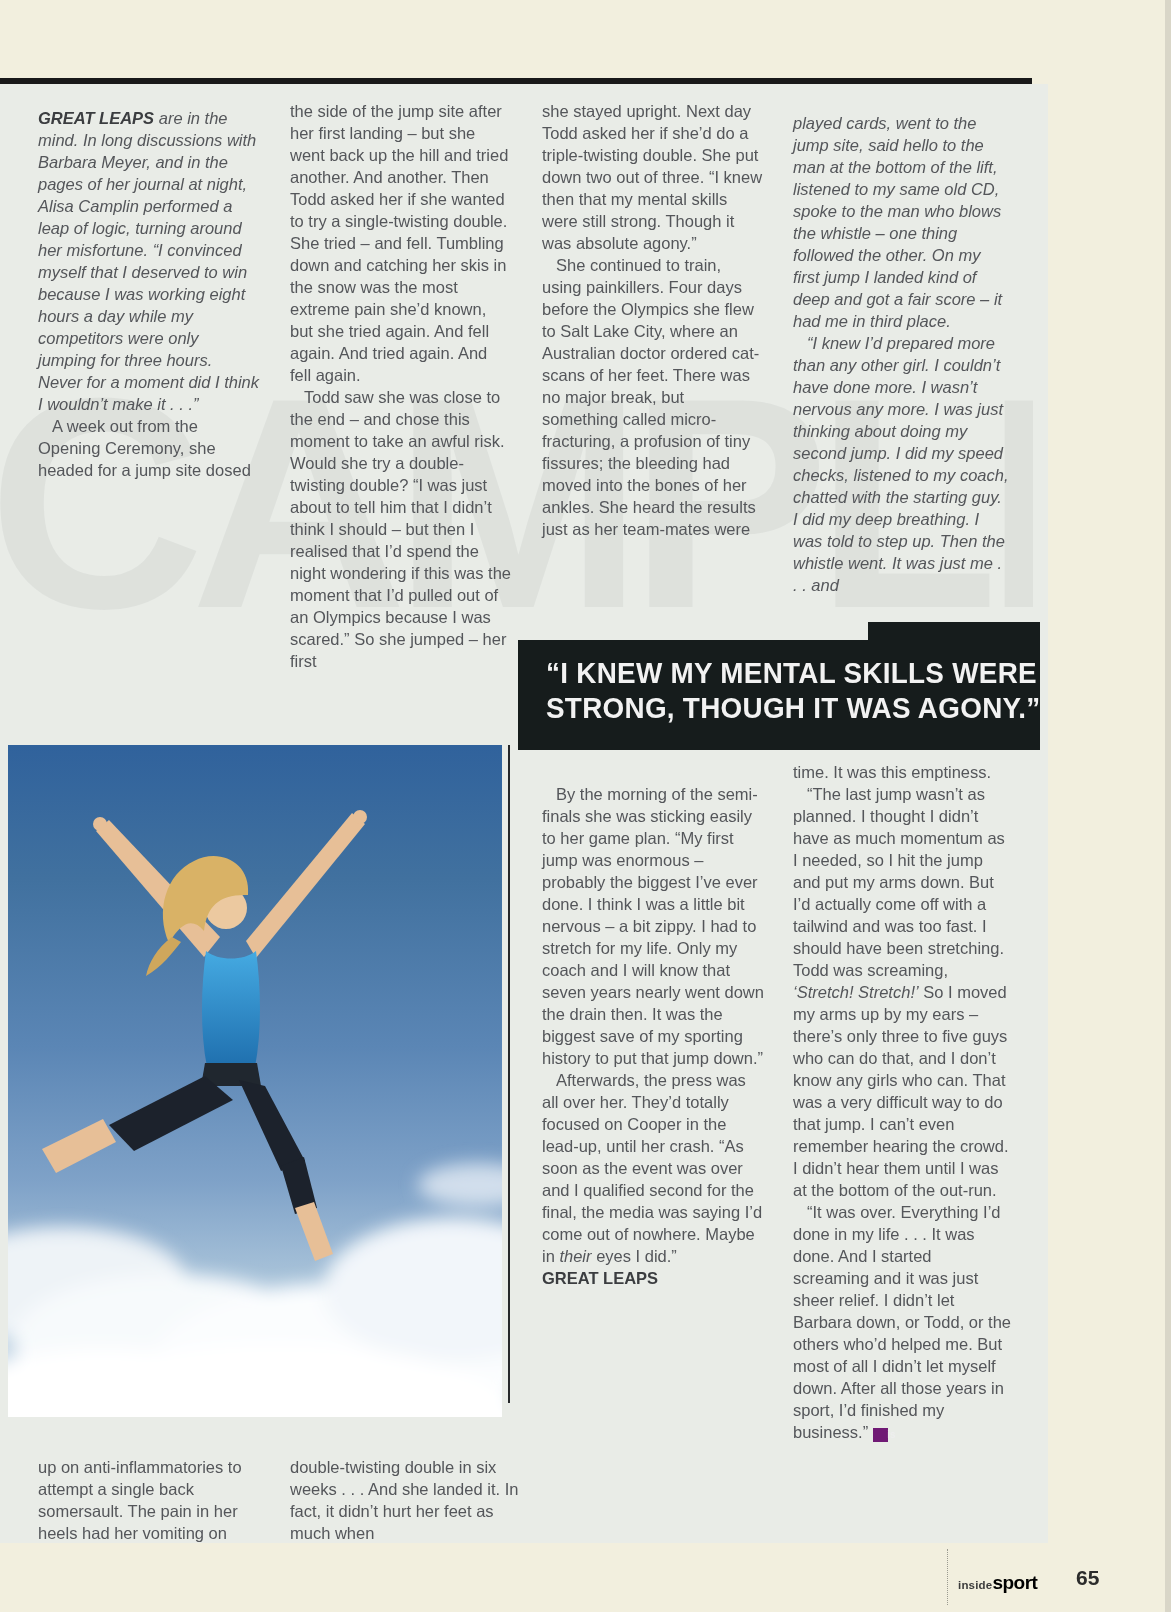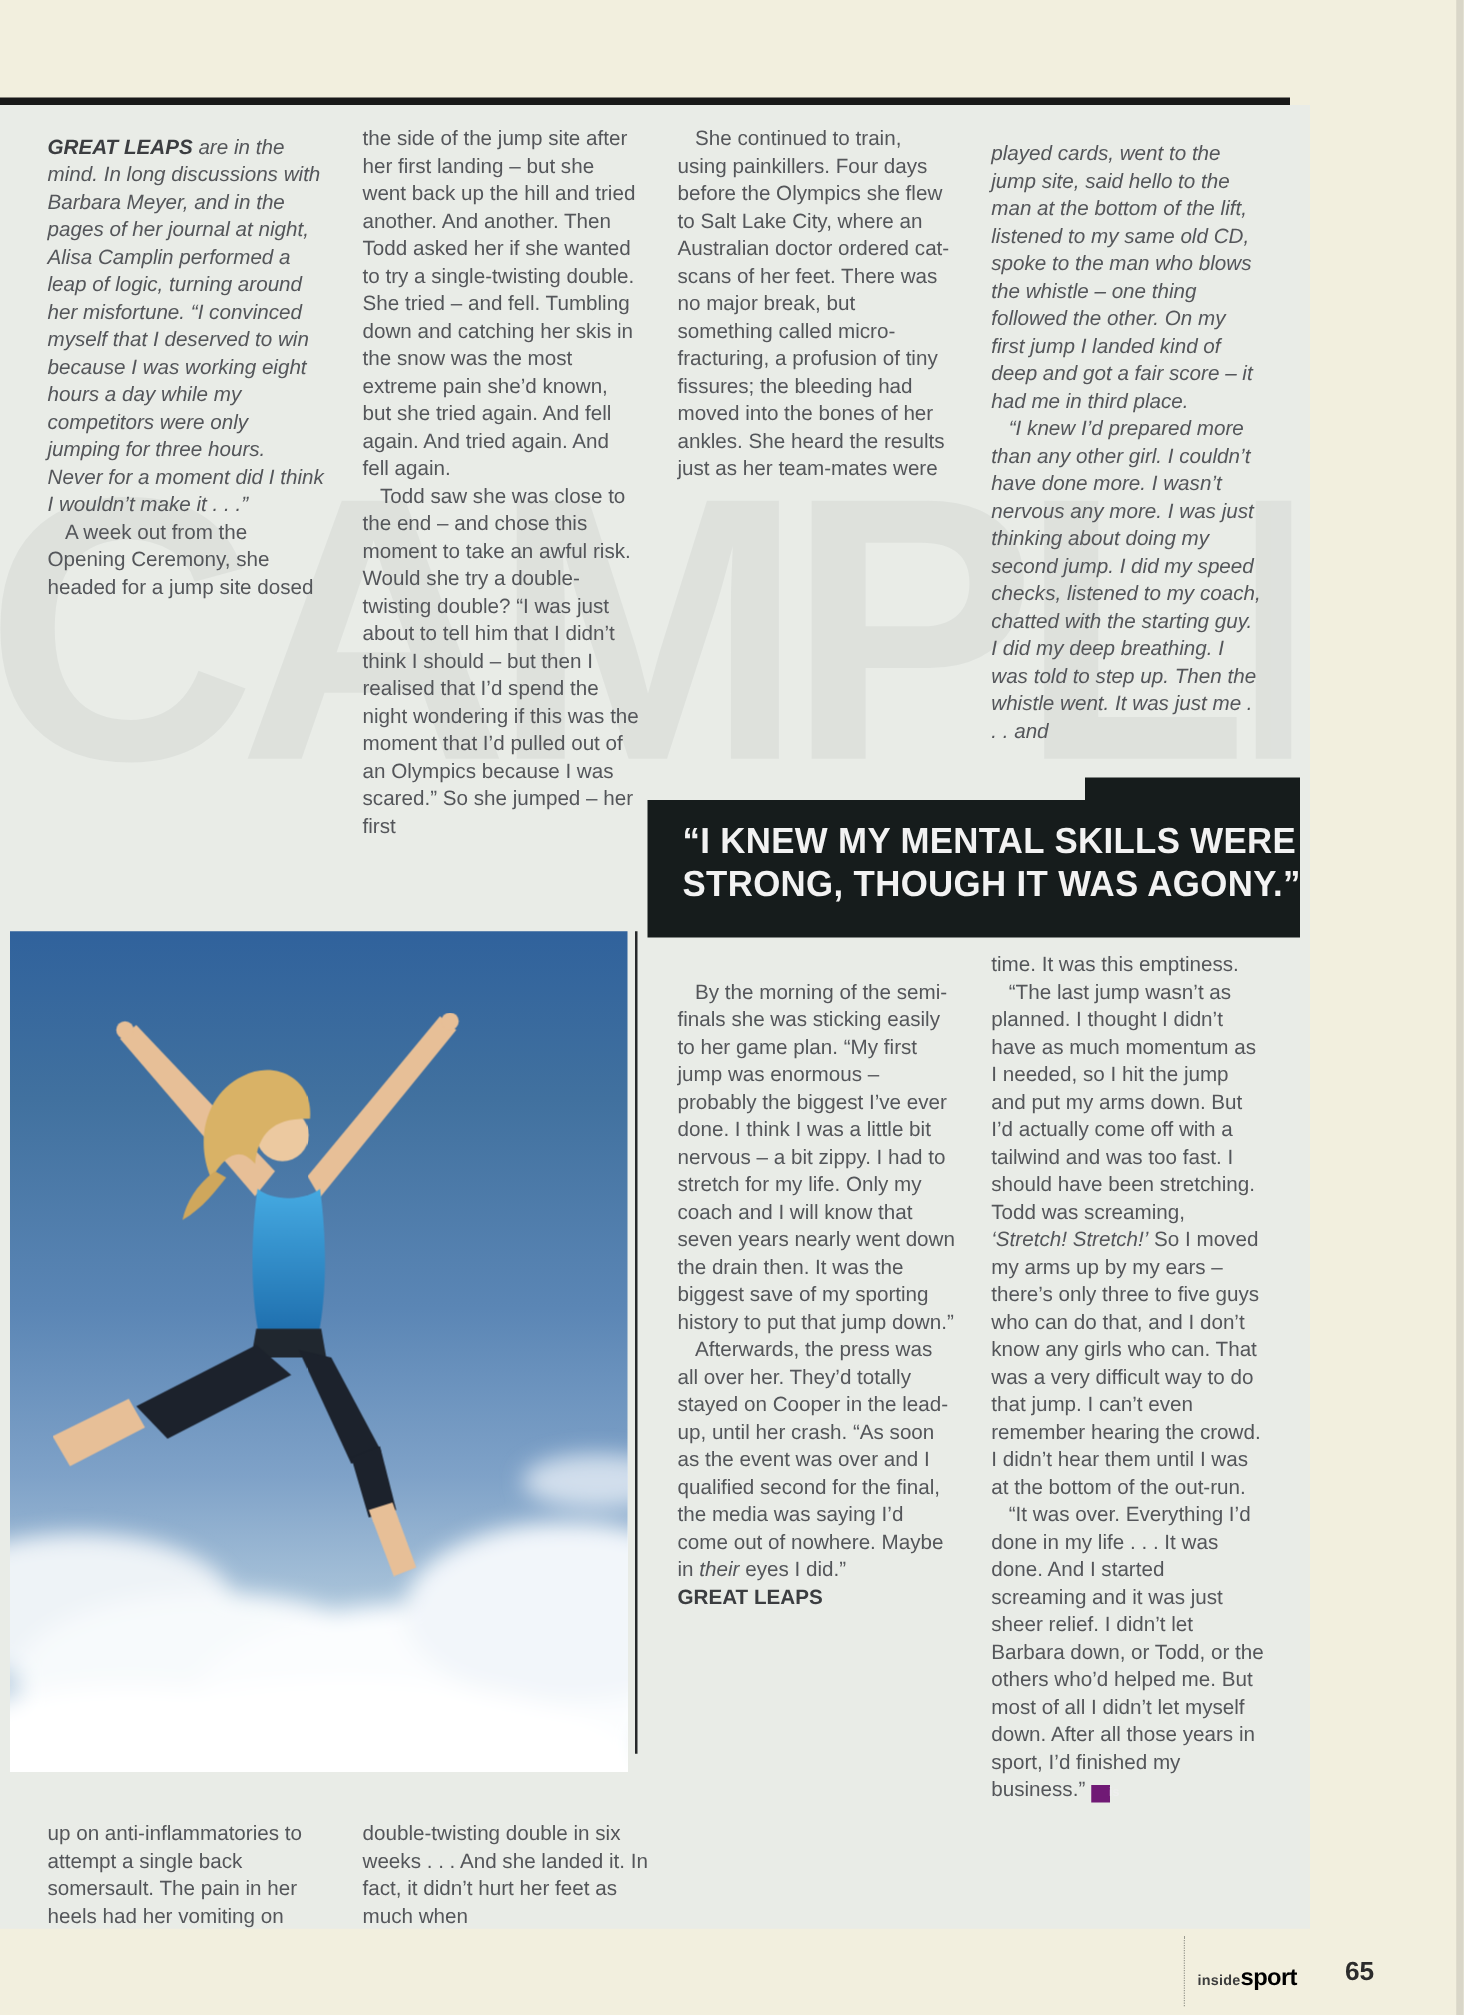--- a/index.html
+++ b/index.html
@@ -69,20 +69,21 @@
   <p class="gap"><span class="lead">GREAT LEAPS</span><span> are in the mind. In long discussions with Barbara Meyer, and in the pages of her journal at night, Alisa Camplin performed a leap of logic, turning around her misfortune. “I convinced myself that I deserved to win because I was working eight hours a day while my competitors were only jumping for three hours. Never for a moment did I think I wouldn’t make it . . .”</span></p>
   <p class="indent">A week out from the Opening Ceremony, she headed for a jump site dosed</p>
 </section>
 
 <section class="col" id="col2">
   <p>the side of the jump site after her first landing – but she went back up the hill and tried another. And another. Then Todd asked her if she wanted to try a single-twisting double. She tried – and fell. Tumbling down and catching her skis in the snow was the most extreme pain she’d known, but she tried again. And fell again. And tried again. And fell again.</p>
   <p class="indent">Todd saw she was close to the end – and chose this moment to take an awful risk. Would she try a double-twisting double? “I was just about to tell him that I didn’t think I should – but then I realised that I’d spend the night wondering if this was the moment that I’d pulled out of an Olympics because I was scared.” So she jumped – her first</p>
 </section>
 
 <section class="col" id="col3">
+  <p>she stayed upright. Next day Todd asked her if she’d do a triple-twisting double. She put down two out of three. “I knew then that my mental skills were still strong. Though it was absolute agony.”</p>
   <p class="indent">She continued to train, using painkillers. Four days before the Olympics she flew to Salt Lake City, where an Australian doctor ordered cat-scans of her feet. There was no major break, but something called micro-fracturing, a profusion of tiny fissures; the bleeding had moved into the bones of her ankles. She heard the results just as her team-mates were</p>
 </section>
 
 <section class="col" id="col4">
   <p>played cards, went to the jump site, said hello to the man at the bottom of the lift, listened to my same old CD, spoke to the man who blows the whistle – one thing followed the other. On my first jump I landed kind of deep and got a fair score – it had me in third place.</p>
   <p class="indent">“I knew I’d prepared more than any other girl. I couldn’t have done more. I wasn’t nervous any more. I was just thinking about doing my second jump. I did my speed checks, listened to my coach, chatted with the starting guy. I did my deep breathing. I was told to step up. Then the whistle went. It was just me . . . and</p>
 </section>
 
 <div class="quote-step"></div>
 <div class="quote-box">
@@ -127,21 +128,21 @@
       <path d="M231,335 L257,341 L297,416 L273,426 Z" fill="#1c222c"></path>
       <path d="M273,421 L296,412 L309,463 L287,469 Z" fill="#1c222c"></path>
       <path d="M287,463 L306,457 L325,509 L307,516 Z" fill="#e7bf97"></path>
     </g>
   </svg>
 </div>
 <div class="photo-rule"></div>
 
 <section class="col" id="col3b">
   <p class="indent">By the morning of the semi-finals she was sticking easily to her game plan. “My first jump was enormous – probably the biggest I’ve ever done. I think I was a little bit nervous – a bit zippy. I had to stretch for my life. Only my coach and I will know that seven years nearly went down the drain then. It was the biggest save of my sporting history to put that jump down.”</p>
-  <p class="indent"><span>Afterwards, the press was all over her. They’d totally stayed on Cooper in the lead-up, until her crash. “As soon as the event was over and I qualified second for the final, the media was saying I’d come out of nowhere. Maybe in </span><em>their</em><span> eyes I did.”</span></p>
+  <p class="indent"><span>Afterwards, the press was all over her. They’d totally focused on Cooper in the lead-up, until her crash. “As soon as the event was over and I qualified second for the final, the media was saying I’d come out of nowhere. Maybe in </span><em>their</em><span> eyes I did.”</span></p>
   <p class="subhead">GREAT LEAPS</p>
 </section>
 
 <section class="col" id="col4b">
   <p>time. It was this emptiness.</p>
   <p class="indent"><span>“The last jump wasn’t as planned. I thought I didn’t have as much momentum as I needed, so I hit the jump and put my arms down. But I’d actually come off with a tailwind and was too fast. I should have been stretching. Todd was screaming, </span><em>‘Stretch! Stretch!’</em><span> So I moved my arms up by my ears – there’s only three to five guys who can do that, and I don’t know any girls who can. That was a very difficult way to do that jump. I can’t even remember hearing the crowd. I didn’t hear them until I was at the bottom of the out-run.</span></p>
   <p class="indent"><span>“It was over. Everything I’d done in my life . . . It was done. And I started screaming and it was just sheer relief. I didn’t let Barbara down, or Todd, or the others who’d helped me. But most of all I didn’t let myself down. After all those years in sport, I’d finished my business.”</span><span class="end-marker">is</span></p>
 </section>
 
 <section class="col" id="colA">

